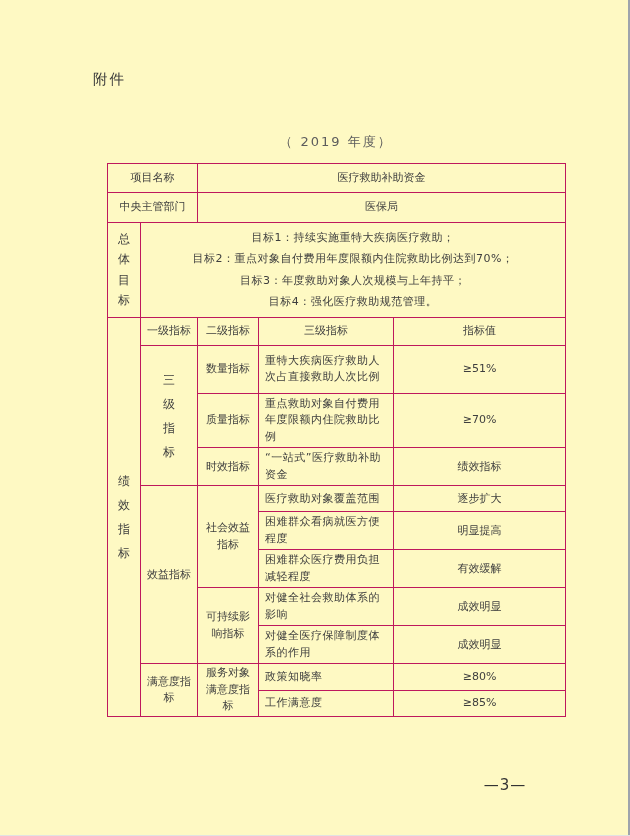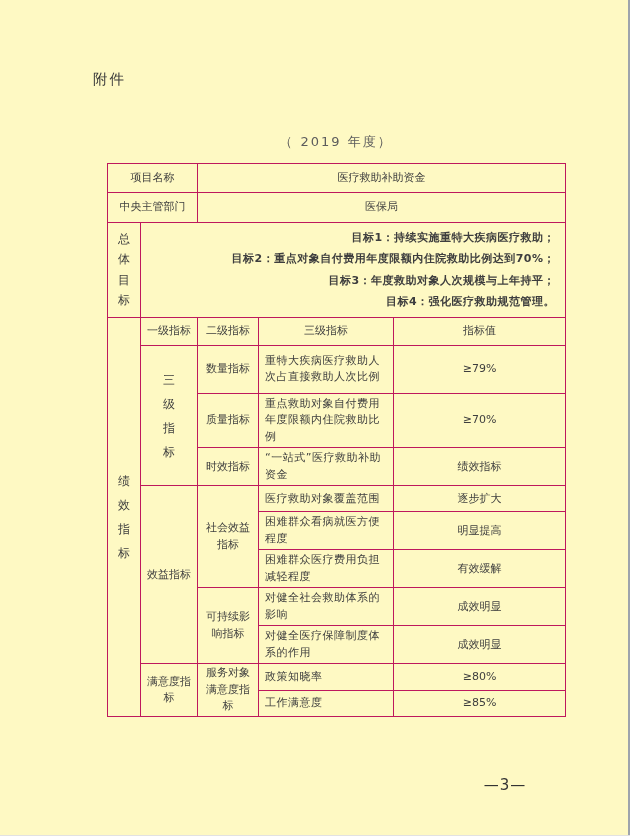--- a/index.html
+++ b/index.html
@@ -45,21 +45,21 @@
     border:1px solid #be185d;
     font-size:11px;color:#3e3e3e;
     text-align:center;vertical-align:middle;
     padding:1px 3px;line-height:1.5;
     overflow:hidden;
   }
   td.l3{
     text-align:left;padding:2px 6px;letter-spacing:0.5px;
   }
   td.goals-cell{
-    text-align:right;padding:4px 10px;font-weight:bold;
+    text-align:center;padding:4px 10px;
   }
   .goal-line{
     line-height:1.95;font-size:11px;color:#3e3e3e;letter-spacing:0.5px;
   }
   .vtext{
     display:inline-block;width:1.15em;
     word-break:break-all;line-height:1.7;
     font-size:12px;color:#3e3e3e;text-align:center;
   }
   .vtext.tall{line-height:2.0;}
@@ -123,21 +123,21 @@
         <td>三级指标</td>
         <td>指标值</td>
       </tr>
 
       <tr class="h48">
         <td rowspan="3">
           <span class="vtext tall">三级指标</span>
         </td>
         <td>数量指标</td>
         <td class="l3">重特大疾病医疗救助人次占直接救助人次比例</td>
-        <td>≥79%</td>
+        <td>≥51%</td>
       </tr>
 
       <tr class="h46">
         <td>质量指标</td>
         <td class="l3">重点救助对象自付费用年度限额内住院救助比例</td>
         <td>≥70%</td>
       </tr>
 
       <tr class="h33">
         <td>时效指标</td>

